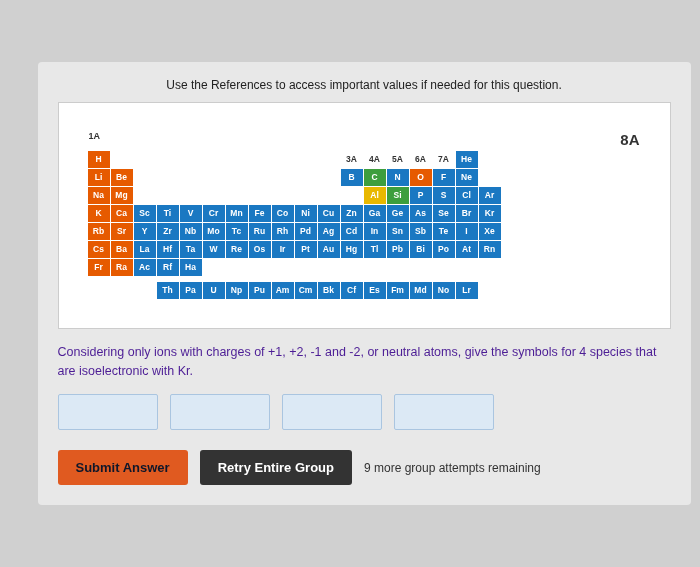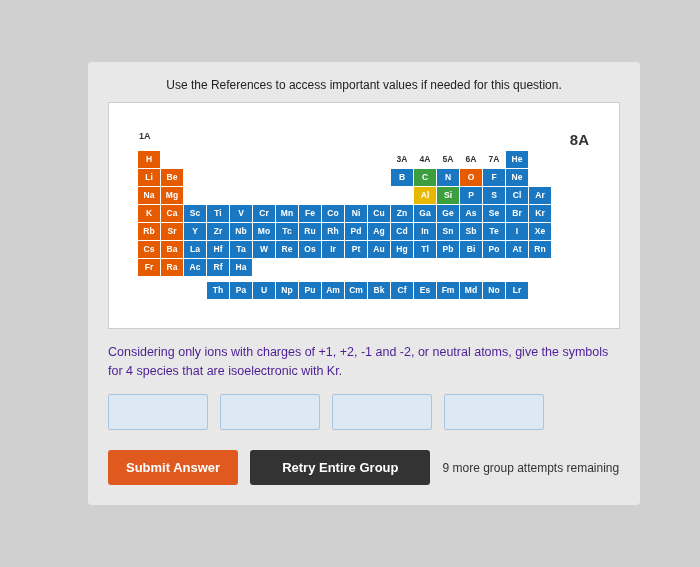--- a/index.html
+++ b/index.html
@@ -8,21 +8,21 @@
       font-family: Arial, sans-serif;
       font-size: 12px;
       width: 700px;
       min-height: 567px;
       display: flex;
       align-items: center;
       justify-content: center;
     }
     .page {
       background: #e8e8e8;
-      width: 552px;
+      width: 653px;
       padding: 16px 20px 20px 20px;
       border-radius: 4px;
       margin-left: 28px;
     }
     .instruction {
       text-align: center;
       font-size: 12px;
       color: #222;
       margin-bottom: 10px;
     }
@@ -50,33 +50,33 @@
       background: #dce9f5;
       border-radius: 2px;
     }
     .bottom-bar {
       display: flex;
       align-items: center;
       gap: 12px;
     }
     .btn-submit {
       background: #e05a20;
-      color: #ffffff;
+      color: #0f172a;
       border: none;
       padding: 10px 18px;
       font-size: 13px;
       font-weight: bold;
       border-radius: 3px;
       cursor: pointer;
     }
     .btn-retry {
       background: #333;
       color: white;
       border: none;
-      padding: 10px 32px;
+      padding: 10px 18px;
       font-size: 13px;
       font-weight: bold;
       border-radius: 3px;
       cursor: pointer;
     }
     .attempts-text {
       font-size: 12px;
       color: #333;
     }
     

